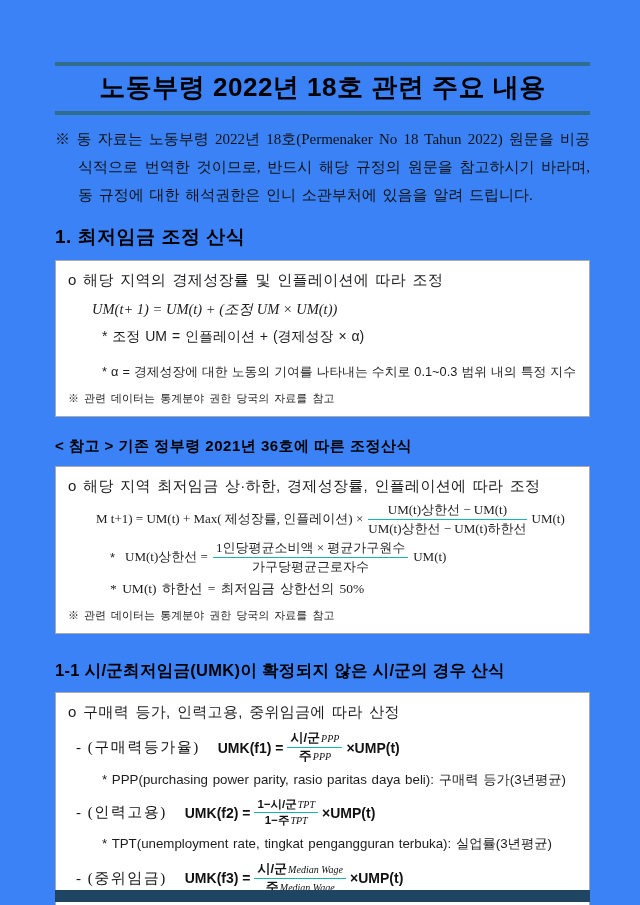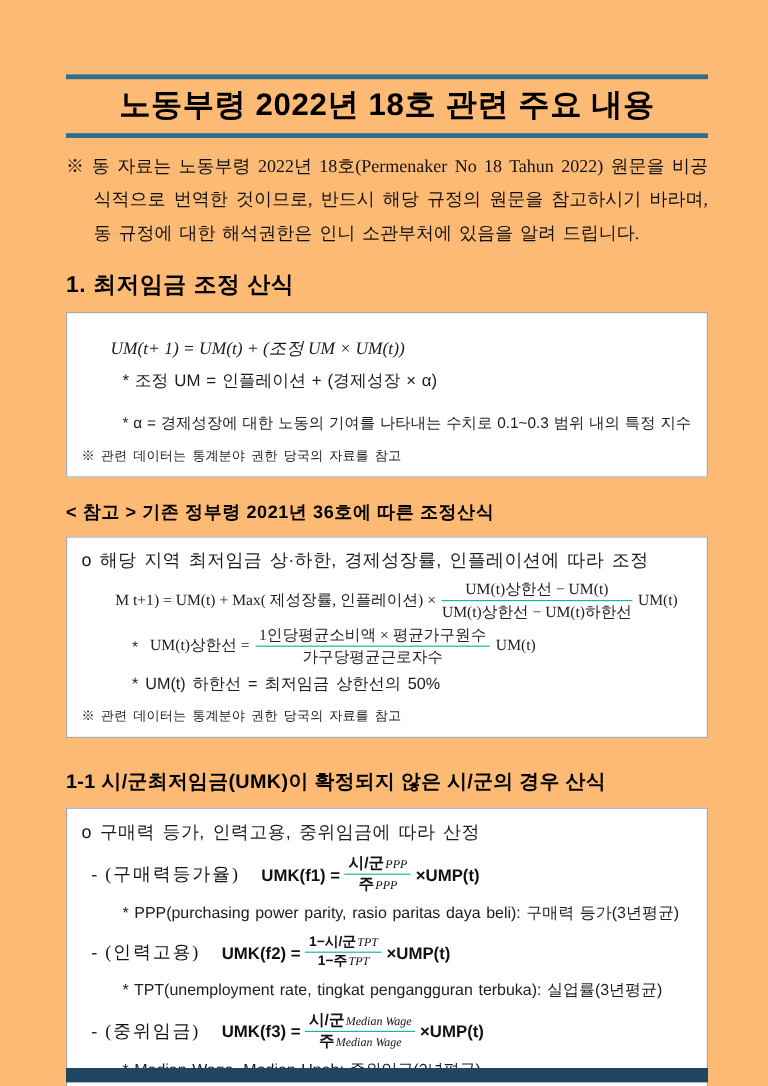--- a/index.html
+++ b/index.html
@@ -1,18 +1,18 @@
 <!DOCTYPE html>
 <html lang="ko"><head>
 <meta charset="utf-8">
 <style>
   html,body { margin:0; padding:0; background:#ffffff; }
   .page {
     position:relative; width:640px; height:905px; overflow:hidden;
-    background:#fdba74; color:#1c1c1c;
+    background:#3b82f6; color:#1c1c1c;
     font-family:"Liberation Sans", sans-serif;
   }
   .content { padding:62px 50px 0 55px; }
 
   
   .rule { height:4px; background:#2e6d8e; }
   .title {
     font-size:26px; font-weight:800; text-align:center;
     letter-spacing:0.5px; padding:4px 0 6px; color:#000;
   }
@@ -44,21 +44,21 @@
   .m-row {
     display:flex; align-items:center; white-space:nowrap;
     font-family:"Liberation Serif", serif; font-size:13px; color:#222;
   }
   .m1 { margin:6px 0 0 28px; }
   .m2 { margin:4px 0 0 42px; }
   .m-star { margin-right:10px; font-family:"Liberation Sans",sans-serif; }
   .frac { display:inline-block; text-align:center; line-height:1.2; margin:0 5px; }
   .fr-num { display:block; border-bottom:1px solid #14b8a6; padding:0 3px 1px;text-align:center; }
   .fr-den { display:block; padding-top:1px; }
-  .m-line3 { margin:6px 0 0 42px; font-family:Liberation Sans, sans-serif; font-size:13.5px; word-spacing:2px; }
+  .m-line3 { margin:6px 0 0 42px; font-family:Liberation Serif, serif; font-size:13.5px; word-spacing:2px; }
 
   
   .row3 { display:flex; align-items:center; white-space:nowrap; margin-top:9px; }
   .lbl {
     font-family:"Liberation Serif", serif; font-size:15px;
     letter-spacing:1.5px; margin-left:8px; color:#111;
   }
   .m3 { display:flex; align-items:center; margin-left:18px; font-size:14px; font-weight:600; color:#111; }
   .frac3 { display:inline-block; text-align:center; line-height:1.15; margin:0 4px; font-size:13px; }
   .frac3 .fr-num, .frac3 .fr-den { font-weight:600; }
@@ -76,20 +76,21 @@
   <div class="content">
 
     <div class="rule"></div>
     <div class="title">노동부령 2022년 18호 관련 주요 내용</div>
     <div class="rule"></div>
 
     <p class="notice">※ 동 자료는 노동부령 2022년 18호(Permenaker No 18 Tahun 2022) 원문을 비공식적으로 번역한 것이므로, 반드시 해당 규정의 원문을 참고하시기 바라며, 동 규정에 대한 해석권한은 인니 소관부처에 있음을 알려 드립니다.</p>
 
     <div class="h1">1. 최저임금 조정 산식</div>
     <div class="box">
+      <div class="b-line">o 해당 지역의 경제성장률 및 인플레이션에 따라 조정</div>
       <div class="f-italic">UM(t+ 1) = UM(t) + (조정 UM × UM(t))</div>
       <div class="note-line">* 조정 UM = 인플레이션 + (경제성장 × α)</div>
       <div class="note-small">* α = 경제성장에 대한 노동의 기여를 나타내는 수치로 0.1~0.3 범위 내의 특정 지수</div>
       <div class="ref-line">※ 관련 데이터는 통계분야 권한 당국의 자료를 참고</div>
     </div>
 
     <div class="h-ref">&lt; 참고 &gt; 기존 정부령 2021년 36호에 따른 조정산식</div>
     <div class="box">
       <div class="b-line">o 해당 지역 최저임금 상·하한, 경제성장률, 인플레이션에 따라 조정</div>
 

